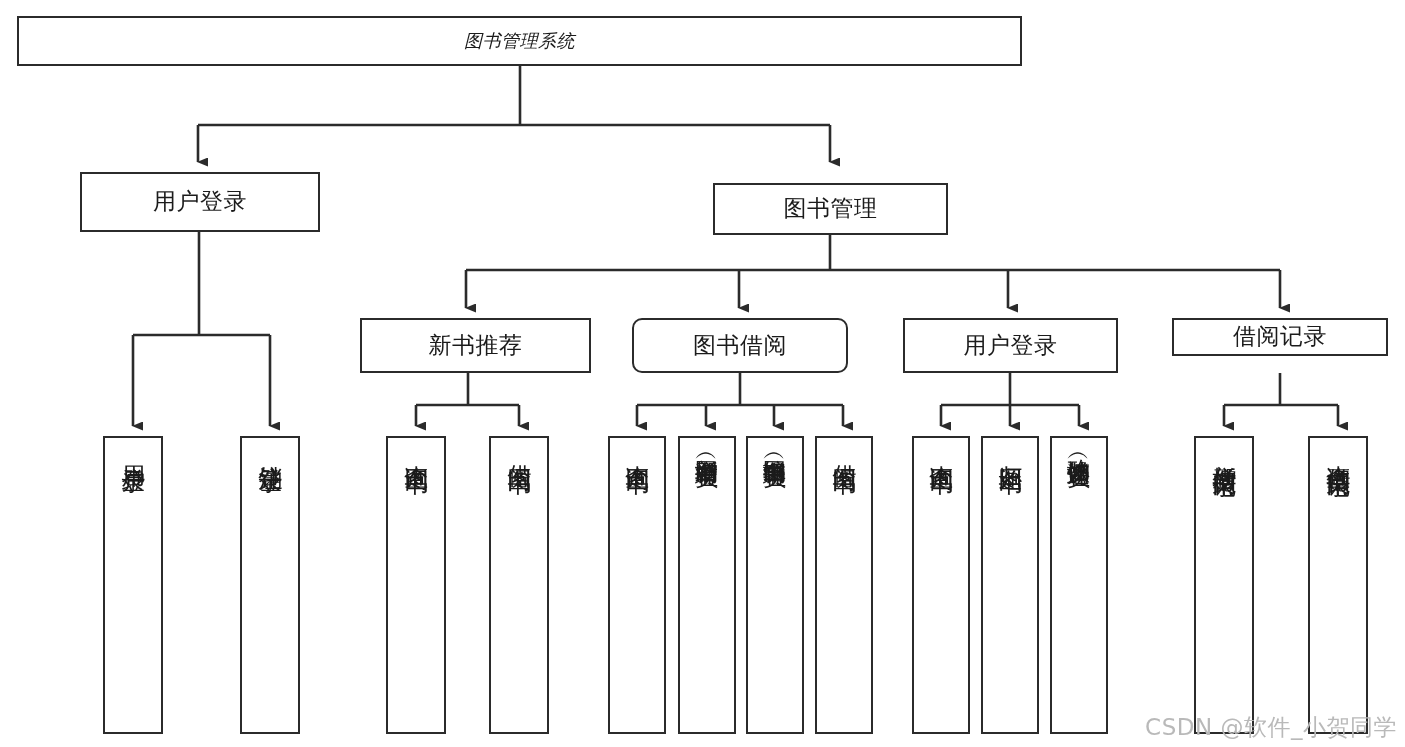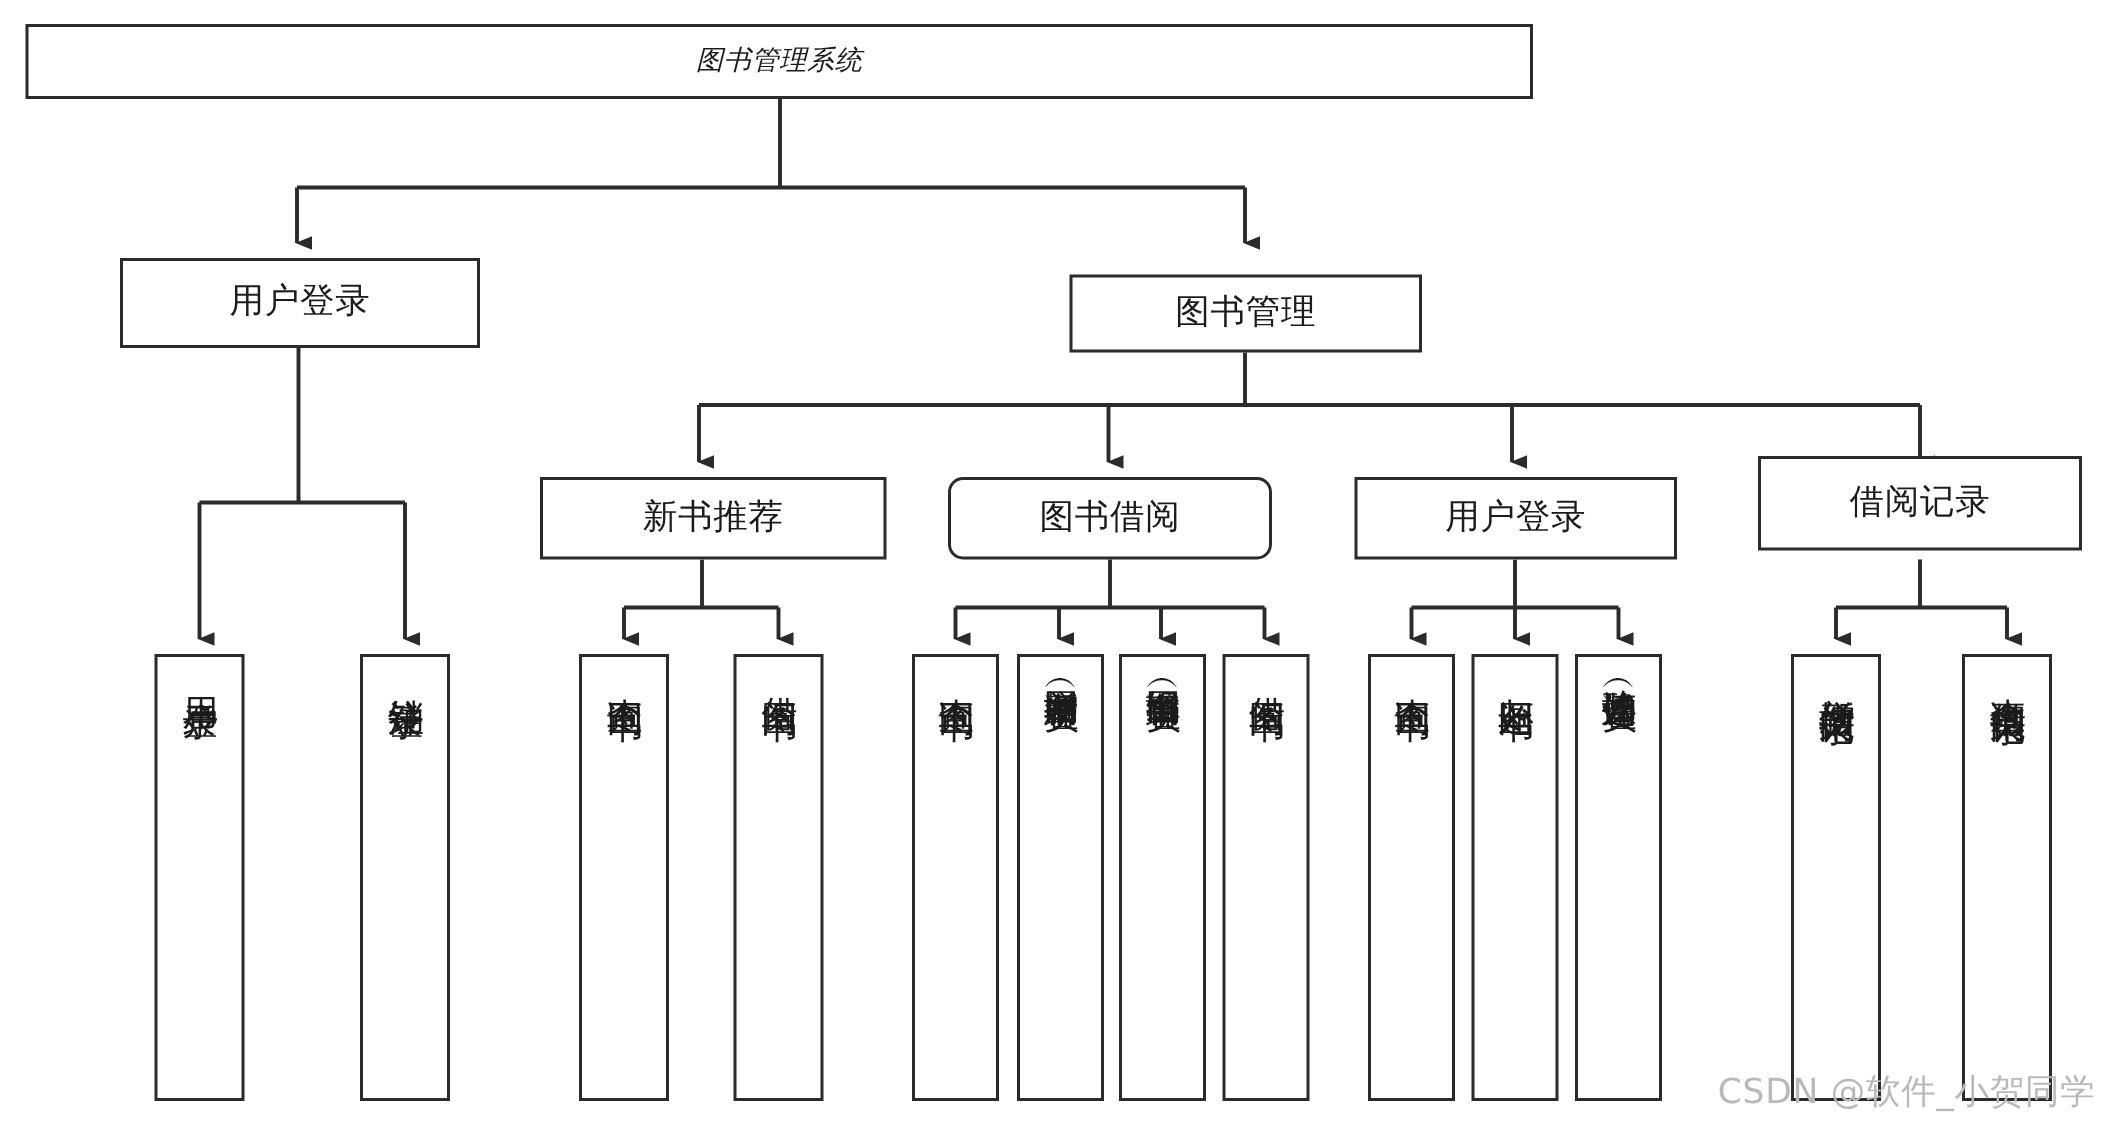--- a/index.html
+++ b/index.html
@@ -156,21 +156,21 @@
   </div>
 
   <div class="node horizontal" style="left:632px; top:318px; width:216px; height:55px;border-radius:10px;">
     <span class="node-label">图书借阅</span>
   </div>
 
   <div class="node horizontal" style="left:903px; top:318px; width:215px; height:55px;">
     <span class="node-label">用户登录</span>
   </div>
 
-  <div class="node horizontal" style="left:1172px; top:304px; width:216px; height:63px;">
+  <div class="node horizontal" style="left:1172px; top:318px; width:216px; height:38px;">
     <span class="node-label">借阅记录</span>
   </div>
 
   <div class="node vertical" style="left:103px; top:436px; width:60px; height:298px;">
     <span class="node-label">用户登录</span>
   </div>
 
   <div class="node vertical" style="left:240px; top:436px; width:60px; height:298px;">
     <span class="node-label">注销登录</span>
   </div>

